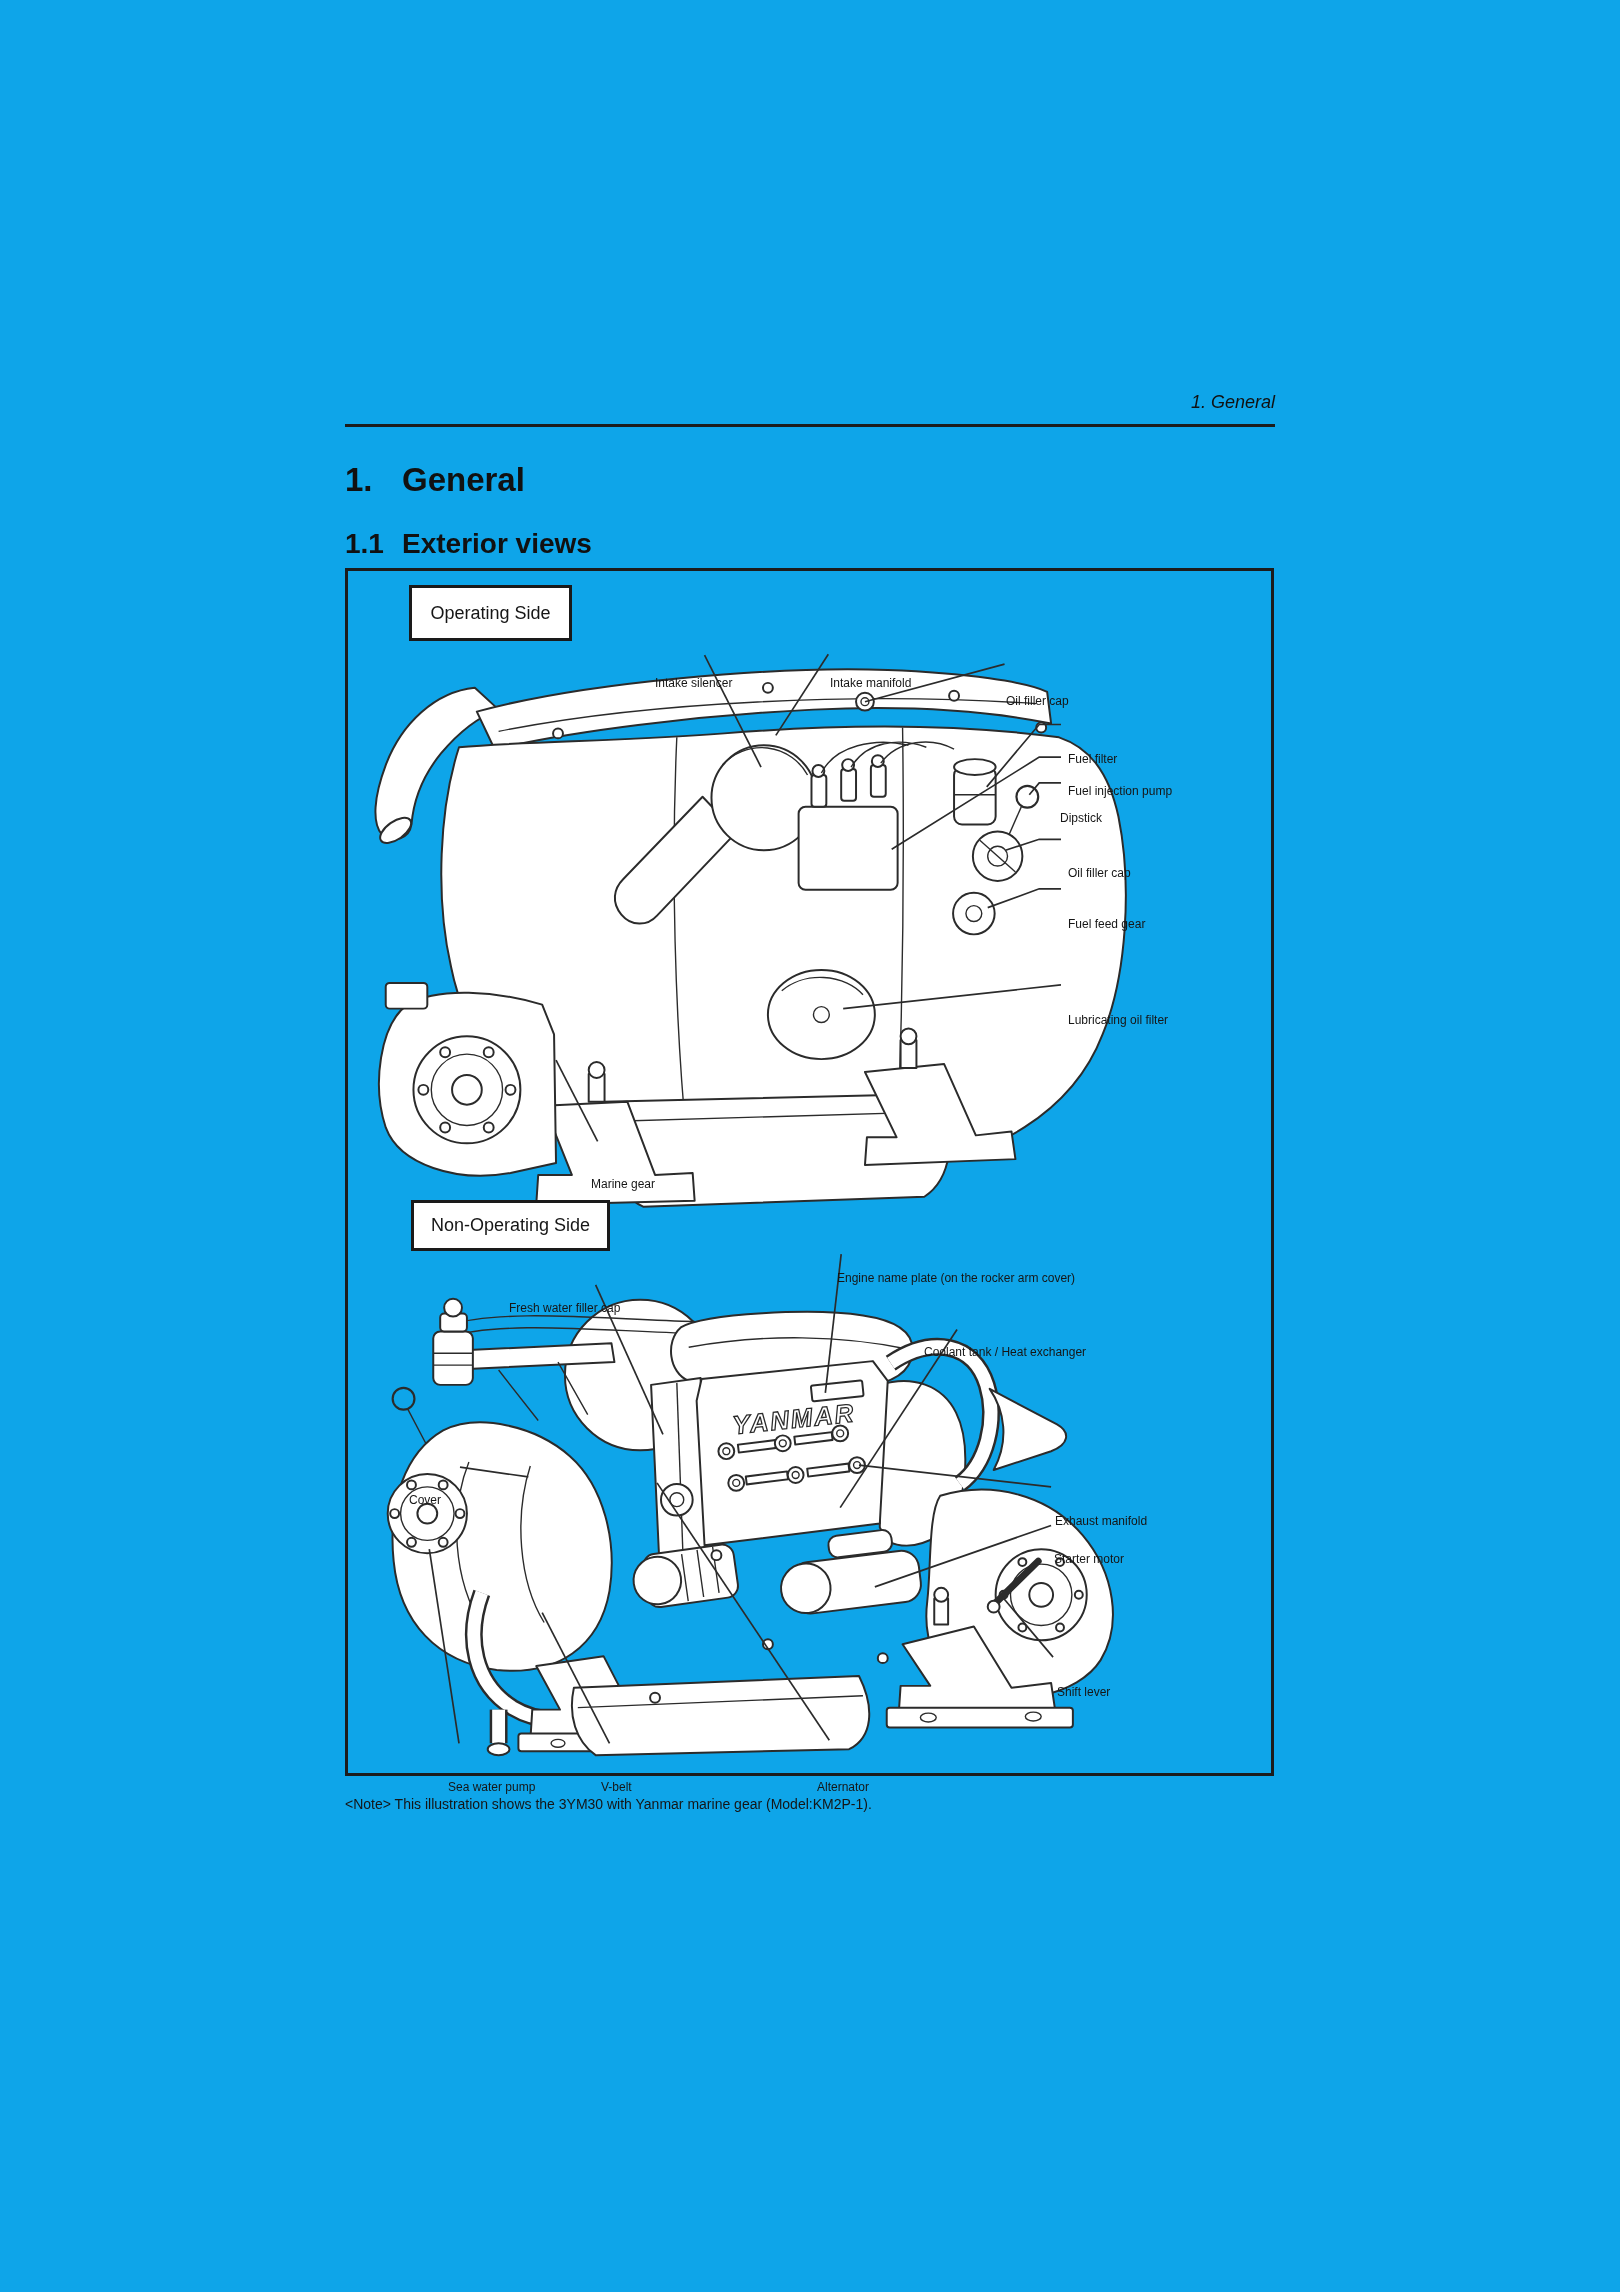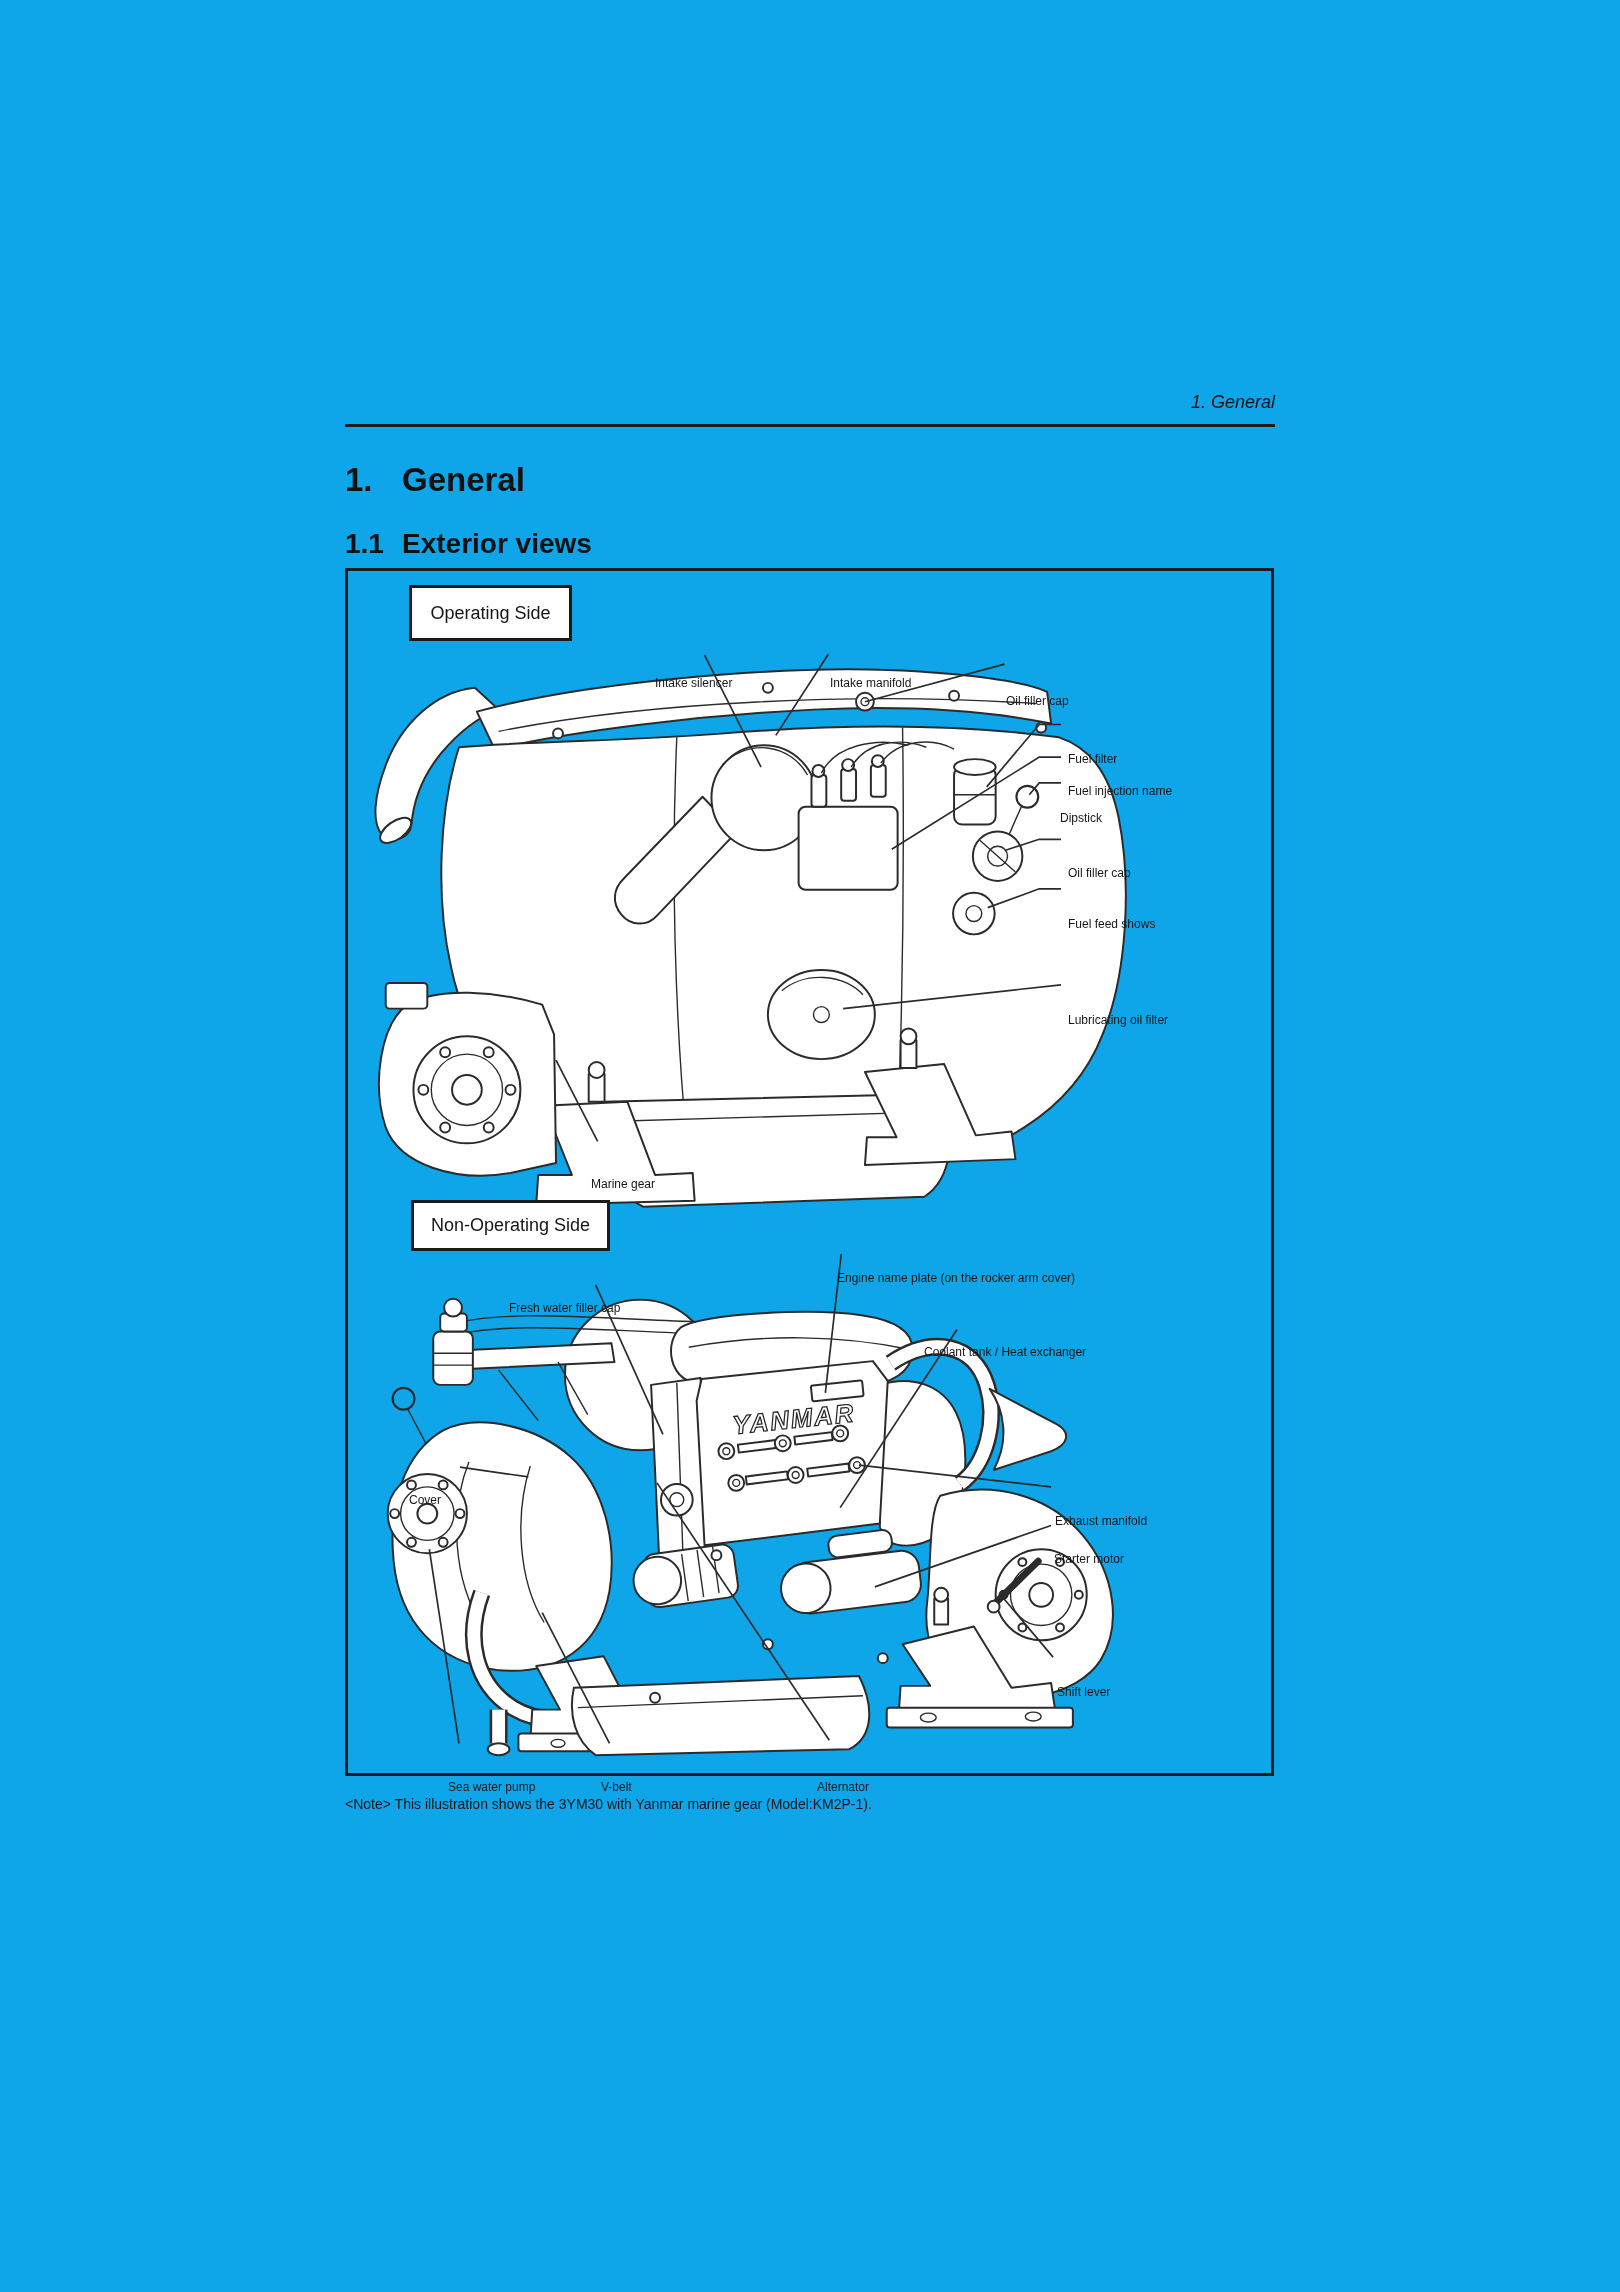--- a/index.html
+++ b/index.html
@@ -245,24 +245,24 @@
         <span>Operating Side</span>
       </div>
       <div class="side-box nop-box">
         <span>Non-Operating Side</span>
       </div>
 
       <div class="lbl" style="left:307px; top:70px;">Intake silencer</div>
       <div class="lbl" style="left:482px; top:70px;">Intake manifold</div>
       <div class="lbl" style="left:658px; top:88px;">Oil filler cap</div>
       <div class="lbl" style="left:720px; top:146px;">Fuel filter</div>
-      <div class="lbl" style="left:720px; top:178px;">Fuel injection name</div>
+      <div class="lbl" style="left:720px; top:178px;">Fuel injection pump</div>
       <div class="lbl" style="left:712px; top:205px;">Dipstick</div>
       <div class="lbl" style="left:720px; top:260px;">Oil filler cap</div>
-      <div class="lbl" style="left:720px; top:311px;">Fuel feed shows</div>
+      <div class="lbl" style="left:720px; top:311px;">Fuel feed gear</div>
       <div class="lbl" style="left:720px; top:407px;">Lubricating oil filter</div>
       <div class="lbl" style="left:243px; top:571px;">Marine gear</div>
 
       <div class="lbl" style="left:489px; top:665px;">Engine name plate (on the rocker arm cover)</div>
       <div class="lbl" style="left:161px; top:695px;">Fresh water filler cap</div>
       <div class="lbl" style="left:576px; top:739px;">Coolant tank / Heat exchanger</div>
       <div class="lbl" style="left:61px;  top:887px;">Cover</div>
       <div class="lbl" style="left:707px; top:908px;">Exhaust manifold</div>
       <div class="lbl" style="left:706px; top:946px;">Starter motor</div>
       <div class="lbl" style="left:709px; top:1079px;">Shift lever</div>

